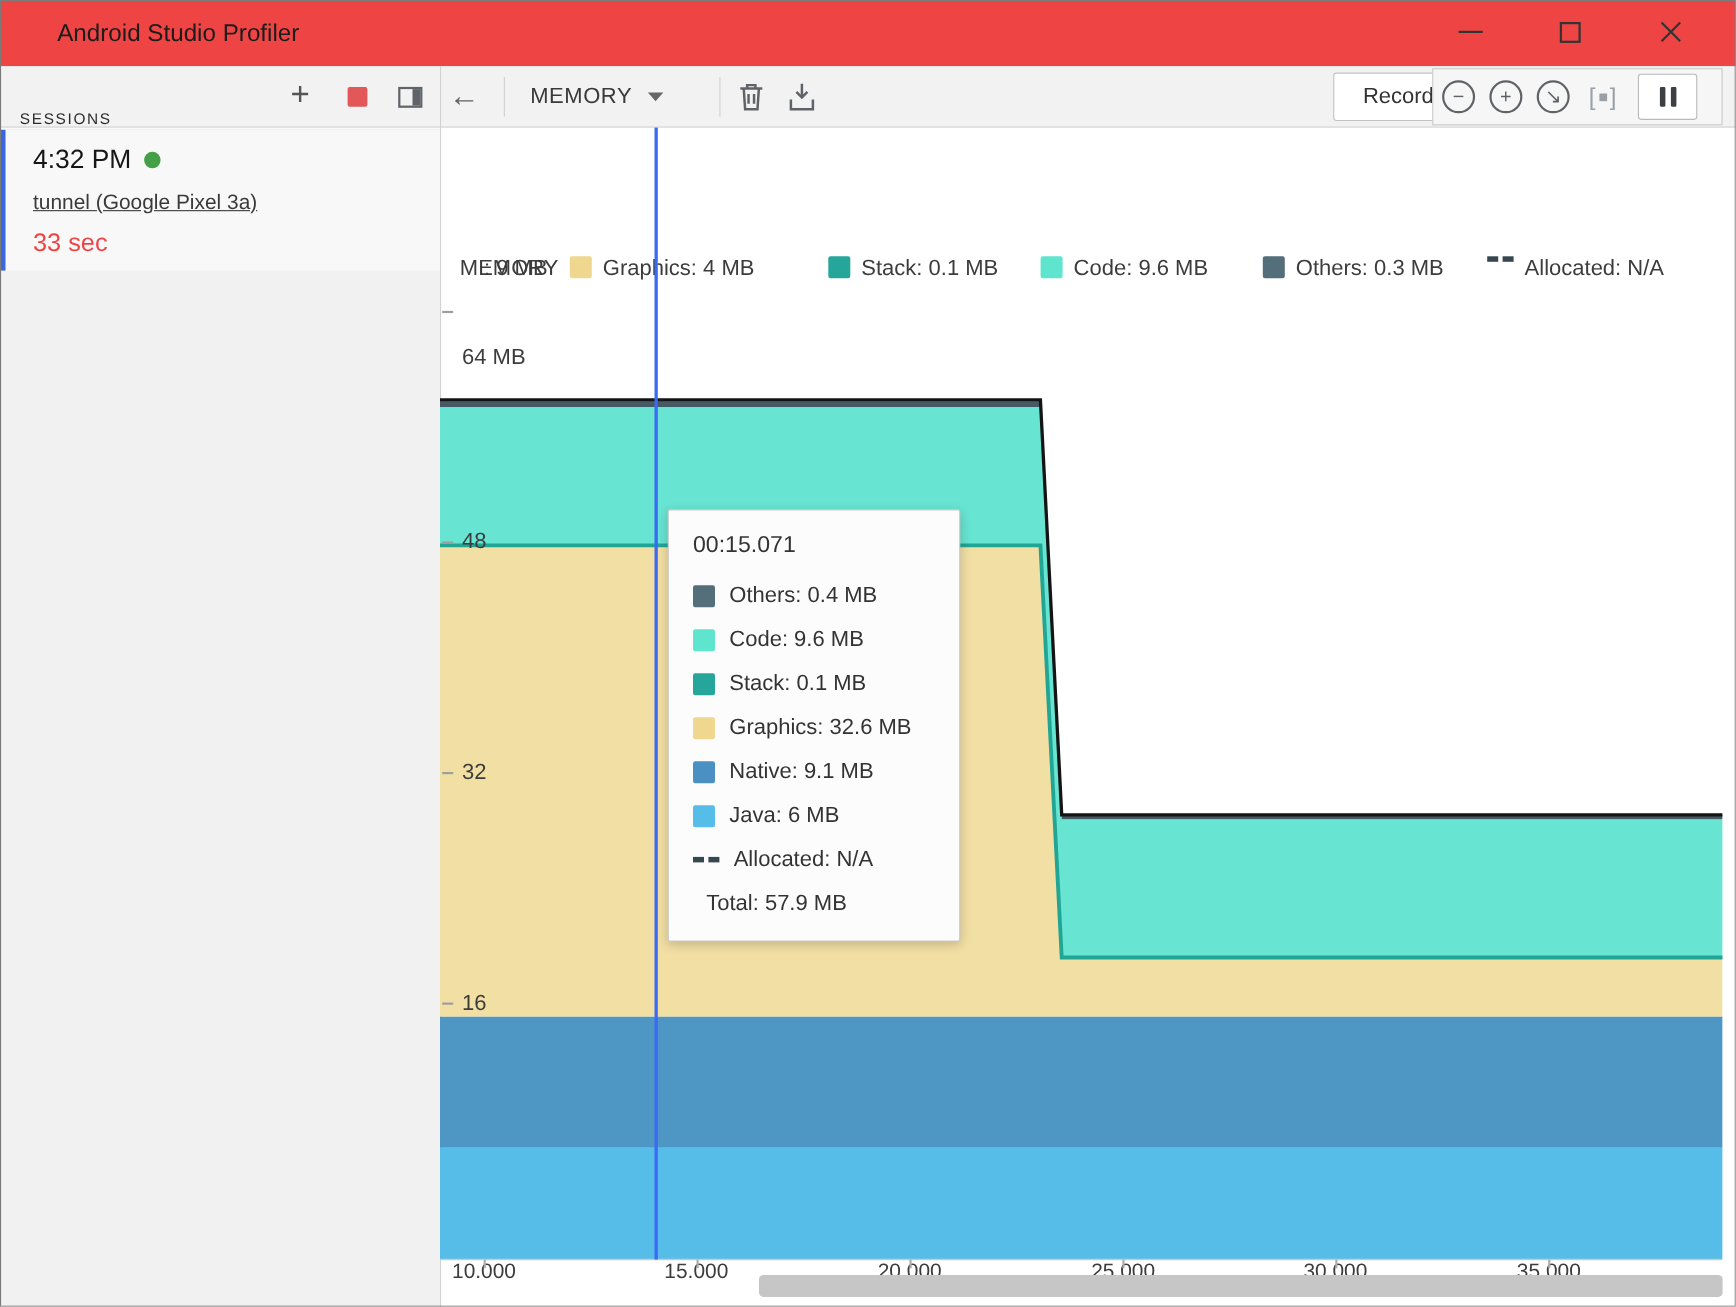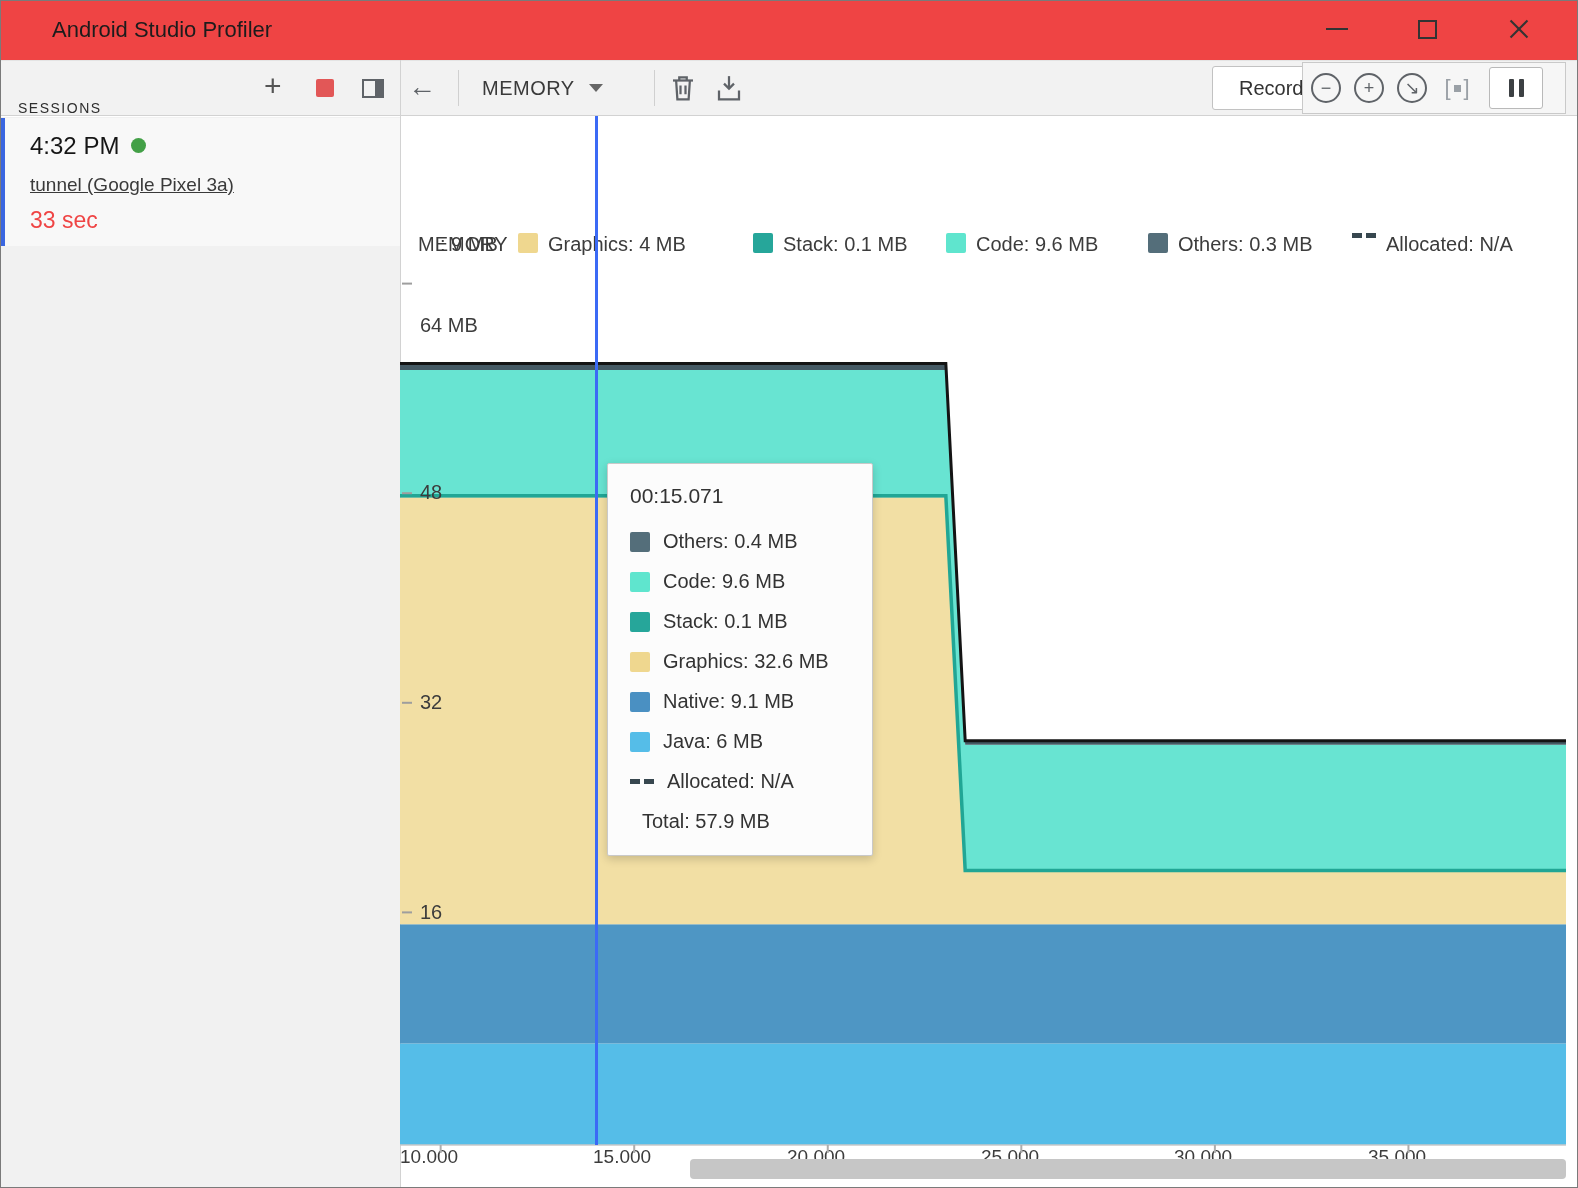--- a/index.html
+++ b/index.html
@@ -70,21 +70,21 @@
   
   .chart-title { left:418px; top:233px; font-size:20px; color:#3c3c3c; z-index:2; }
   .legend-item { top:233px; display:flex; align-items:flex-start; gap:10px; font-size:20px; color:#3c3c3c; }
   .swatch { width:20px; height:20px; border-radius:2px; display:inline-block; }
   .dash-swatch { display:inline-flex; gap:4px; align-items:center; }
   .dash-swatch i { width:10px; height:5px; display:block; }
 
   
   #mem-svg { position:absolute; left:400px; top:115px; z-index:1; }
   .ylabel { left:420px; font-size:20px; color:#3c3c3c; z-index:3; }
-  .xlabel { top:1146px; width:80px; text-align:left; font-size:19px; color:#3c3c3c; }
+  .xlabel { top:1146px; width:80px; text-align:center; font-size:19px; color:#3c3c3c; }
   .sel-line { left:595px; top:116px; width:3px; height:1029px; z-index:4; }
 
   
   .tooltip { left:607px; top:463px; width:266px; background:#FCFCFC; border:1px solid #C9C9C9;
     border-radius:2px; box-shadow:0 3px 10px rgba(0,0,0,.18); z-index:6; padding:20px 22px 22px 22px; }
   .tt-time { font-size:21px; color:#333; margin-bottom:22px; }
   .tt-row { display:flex; align-items:center; gap:13px; margin-bottom:17px; font-size:20px; color:#333; }
   .tt-total { font-size:20px; color:#333; margin-top:5px;margin-left:12px; }
 
   .scroll-thumb { left:690px; top:1159px; width:876px; height:20px; background:#C6C6C6; border-radius:4px; }

